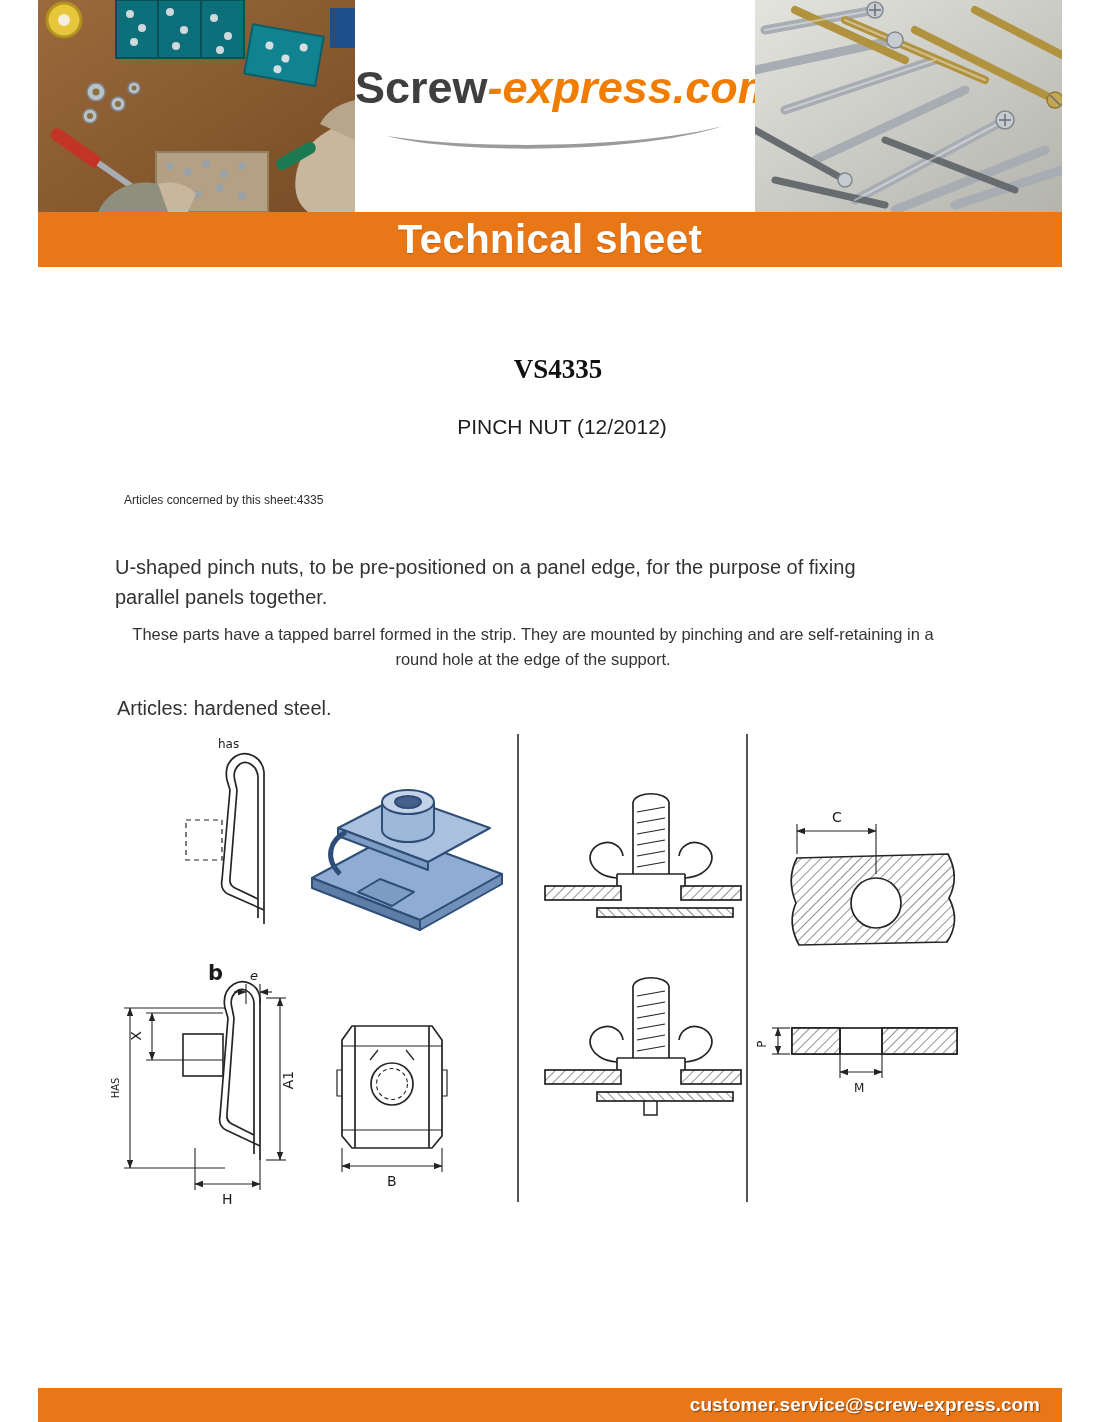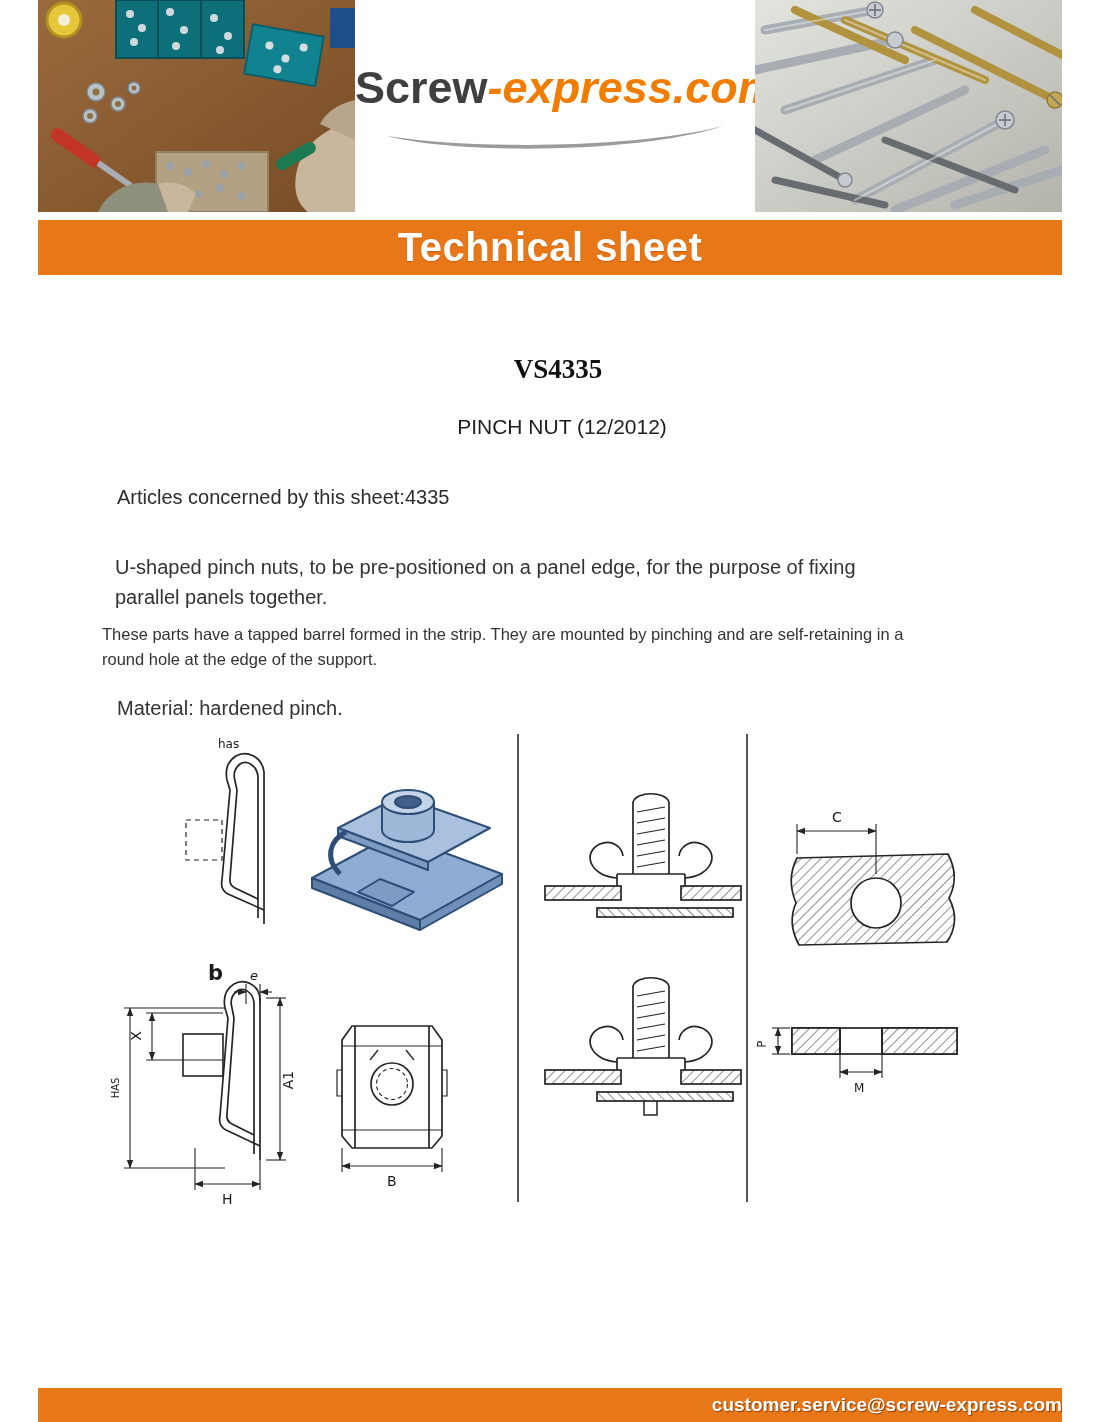--- a/index.html
+++ b/index.html
@@ -10,48 +10,48 @@
   .photo{position:absolute;top:0;height:212px;overflow:hidden;}
   .photo svg{display:block;width:100%;height:100%;}
   .photo-left{left:38px;width:317px;}
   .photo-right{left:755px;width:307px;}
   .logo-wrap{position:absolute;left:355px;top:0;width:400px;height:212px;text-align:center;}
   .logo{margin-top:62px;font-size:45px;font-weight:bold;white-space:nowrap;}
   .logo-screw{color:#3f3f41;margin-top:20px;}
   .logo-express{color:#f07c00;font-style:italic;}
   .swoosh{display:block;margin:10px auto 0;}
 
-  .banner{position:absolute;left:38px;top:220px;width:1024px;height:55px;background:#e87717;
+  .banner{position:absolute;left:38px;top:212px;width:1024px;height:55px;background:#e87717;
           display:flex;align-items:center;justify-content:center;}
   .banner-text{color:#ffffff;font-size:40px;font-weight:bold;letter-spacing:.5px;
                text-shadow:0 1px 1px rgba(120,50,0,.35);}
 
   
   .title{position:absolute;top:346px;left:0;width:100%;margin:8px;text-align:center;
          font-family:"Liberation Serif",serif;font-size:27px;font-weight:bold;color:#101010;}
   .subtitle{position:absolute;top:403px;left:0;width:100%;margin:12px;text-align:center;
             font-size:21px;font-weight:normal;color:#1d1d1f;}
-  .articles{position:absolute;left:113px;top:482px;margin:4px;font-size:20px;color:#2c2c2e;}
+  .articles{position:absolute;left:113px;top:482px;margin:11px;font-size:12px;color:#2c2c2e;}
   .para{position:absolute;margin:0;font-size:20px;line-height:1.5;color:#333335;}
   .para-1{left:115px;top:552px;width:800px;}
-  .para-2{left:102px;top:622px;width:820px;font-size:16.5px;}
+  .para-2{left:123px;top:622px;width:820px;font-size:16.5px;text-align:center;}
   .material{left:117px;top:693px;}
 
   
   .drawings{position:absolute;left:40px;top:728px;width:1020px;height:487px;}
   .tech-svg text{fill:#1b1b1b;stroke:none;font-family:"DejaVu Sans",sans-serif;}
   .tl-sm{font-size:12px;}
   .tl-md{font-size:14px;}
   .tl-tiny{font-size:10px;}
   .tl-bold{font-size:21px;font-weight:bold;}
   .tl-it{font-size:13px;font-style:italic;}
 
   
   footer{position:absolute;left:38px;top:1388px;width:1024px;height:34px;background:#e87717;
-         display:flex;align-items:center;justify-content:flex-end;box-sizing:border-box;}
+         display:flex;align-items:center;justify-content:flex-end;box-sizing:border-box;padding-right:22px;}
   .footer-email{color:#ffffff;font-weight:bold;font-size:19px;
                 text-shadow:1px 1px 1px rgba(70,25,0,.6);}
 </style>
 </head>
 <body>
 
 <div class="page">
 
   <div class="photo photo-left">
     <svg viewBox="0 0 317 212" preserveAspectRatio="none">
@@ -187,21 +187,21 @@
 
   <div class="banner">
     <span class="banner-text">Technical sheet</span>
   </div>
 
   <h1 class="title">VS4335</h1>
   <h2 class="subtitle">PINCH NUT (12/2012)</h2>
   <p class="articles">Articles concerned by this sheet:4335</p>
   <p class="para para-1">U-shaped pinch nuts, to be pre-positioned on a panel edge, for the purpose of fixing parallel panels together.</p>
   <p class="para para-2">These parts have a tapped barrel formed in the strip. They are mounted by pinching and are self-retaining in a round hole at the edge of the support.</p>
-  <p class="para material">Material: hardened pinch.</p>
+  <p class="para material">Articles: hardened steel.</p>
 
   <div class="drawings">
     <svg class="tech-svg" width="1020" height="487" viewBox="0 0 1020 487">
       <defs>
         <marker id="arr" viewBox="0 0 10 10" refX="9.5" refY="5" markerWidth="8" markerHeight="8" orient="auto-start-reverse">
           <path d="M0,1.2 L10,5 L0,8.8 Z" fill="#242424"></path>
         </marker>
         <pattern id="hatch" patternUnits="userSpaceOnUse" width="7" height="7" patternTransform="rotate(45)">
           <rect width="7" height="7" fill="#ffffff"></rect>
           <line x1="0" y1="0" x2="0" y2="7" stroke="#555" stroke-width="1.3"></line>

